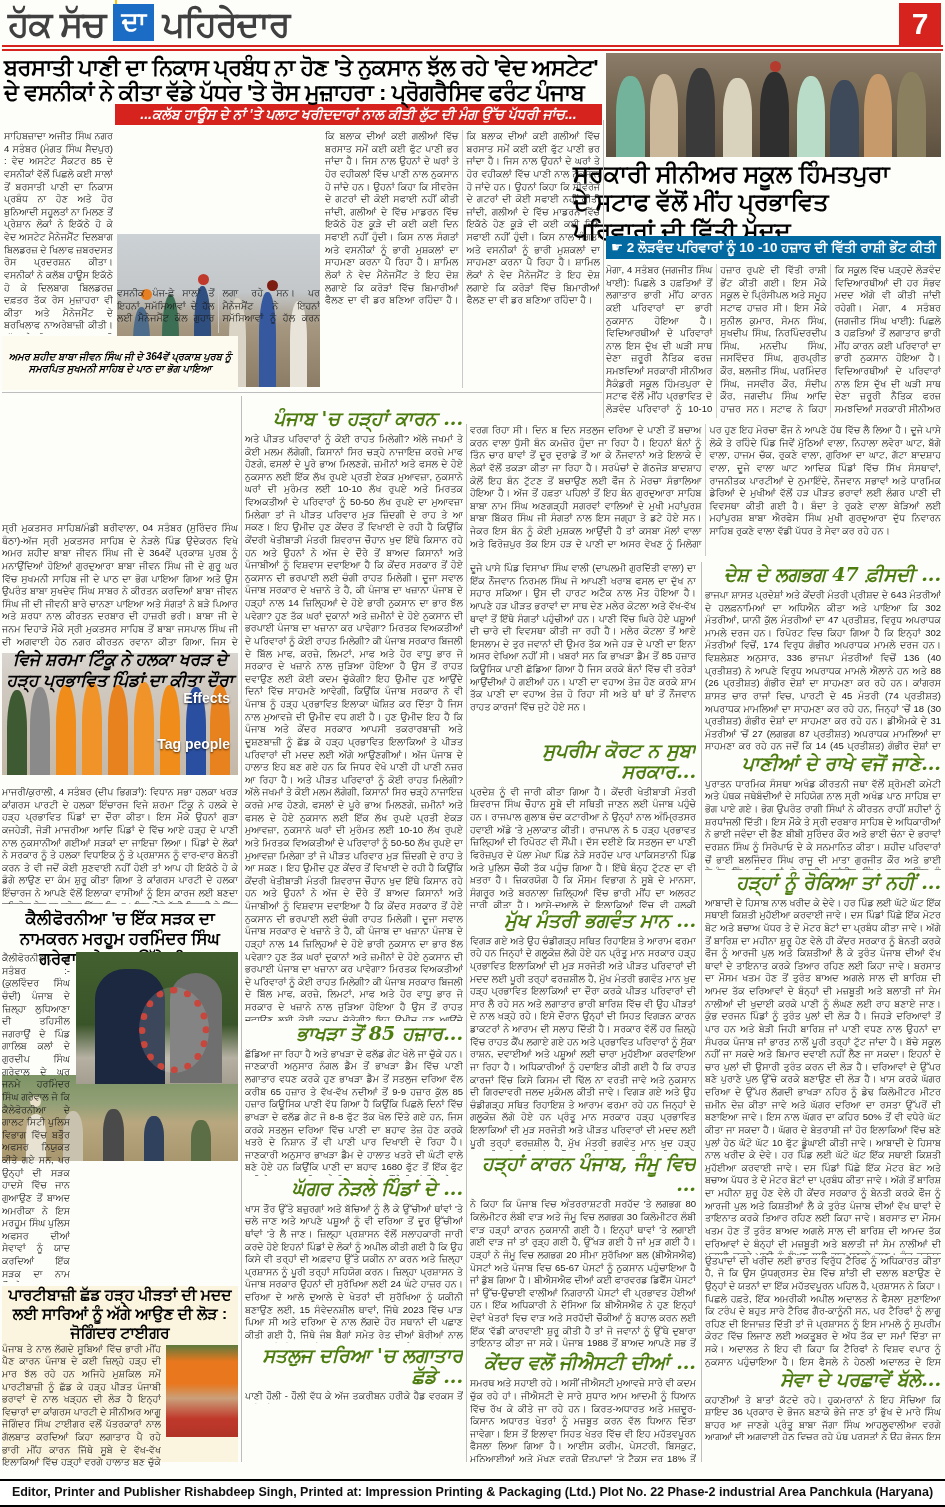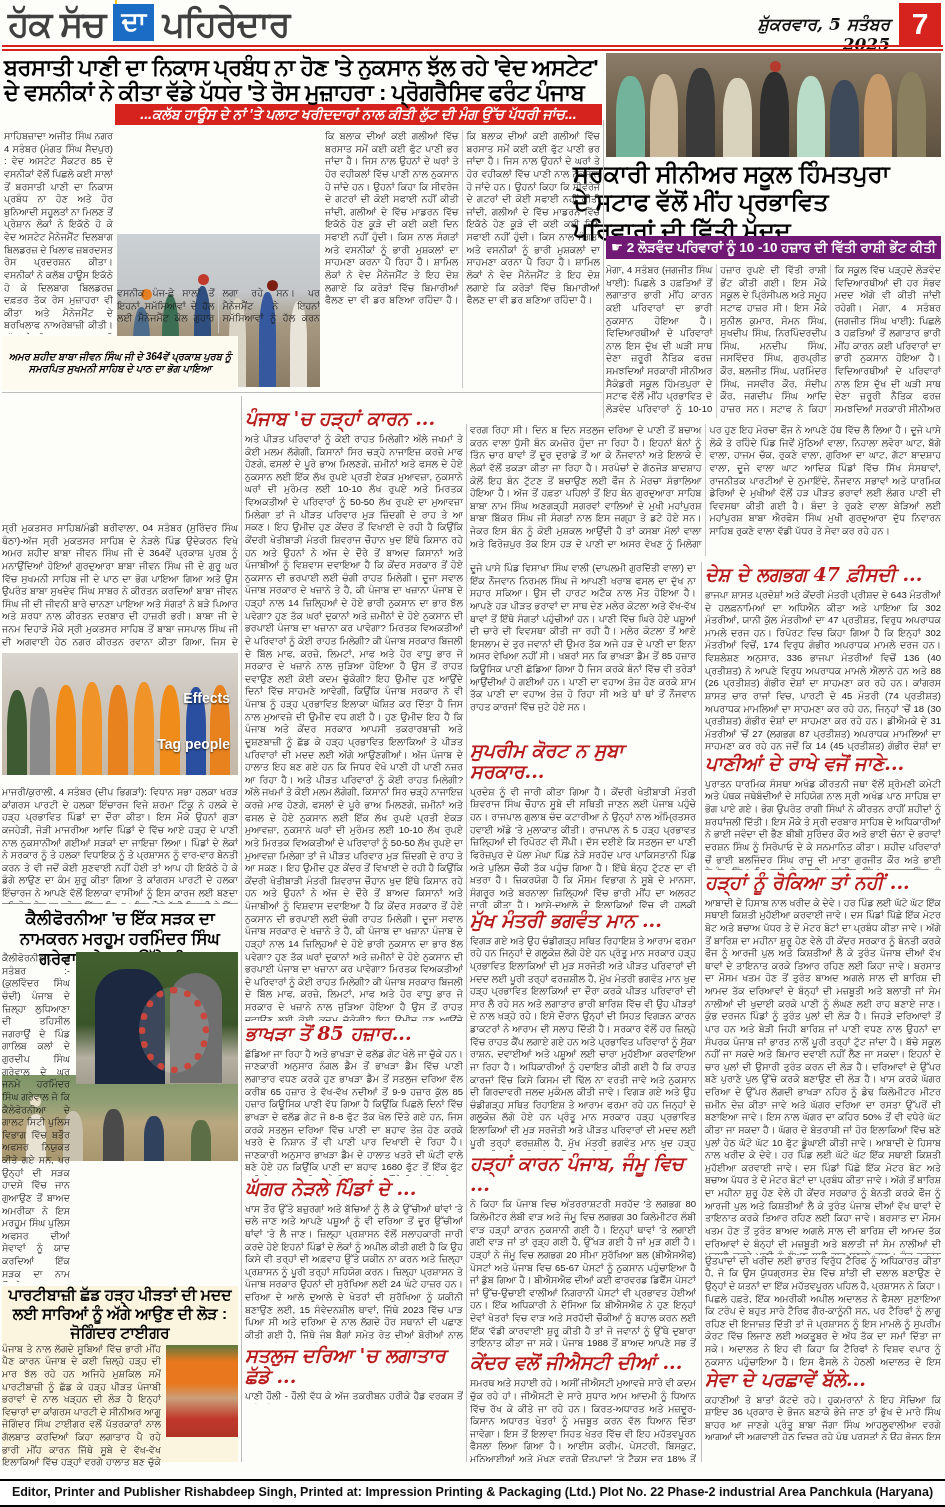--- a/index.html
+++ b/index.html
@@ -3,39 +3,39 @@
 <meta charset="utf-8">
 <style>
   html,body{margin:0;padding:0;background:#e8e8e8;}
   #canvas{position:relative;width:945px;height:1507px;background:#fdfdfa;overflow:hidden;
           font-family:"Liberation Sans","DejaVu Sans",sans-serif;color:#111;}
   .abs{position:absolute;}
   .bt{font-size:9.5px;line-height:1.33;text-align:justify;color:#1c1c1c;overflow:hidden;word-break:break-word;}
   .cols2{column-count:2;column-gap:8px;column-rule:1px solid #c9c9c9;}
   .cols3{column-count:3;column-gap:8px;column-rule:1px solid #c9c9c9;}
   .ih{font-family:"DejaVu Serif","Liberation Serif",serif;font-weight:bold;font-style:italic;
-      text-align:left;font-size:19px;line-height:1.1;margin:2px 0 4px 0;color:#b91c1c;}
+      text-align:right;font-size:19px;line-height:1.1;margin:2px 0 4px 0;color:#4d7c0f;}
   .lh{font-weight:bold;font-size:16.5px;text-align:center;line-height:1.22;color:#000;}
   .rule-red{background:#d7231d;height:2px;}
   .vr{position:absolute;width:1px;background:#bdbdbd;}
   .hr{position:absolute;height:1px;background:#bdbdbd;}
   .photo{position:relative;overflow:hidden;}
   .fig{position:absolute;bottom:0;width:8.5%;border-radius:45% 45% 0 0;}
   .dot{position:absolute;width:11px;height:11px;border-radius:50%;}
   .ov{position:absolute;right:8px;color:#fff;font-weight:bold;font-size:14px;text-shadow:0 1px 2px rgba(0,0,0,.7);}
   
   .mh-red{color:#404040;font-weight:bold;font-size:35px;letter-spacing:-1px;}
   .mh-box{display:inline-block;background:#1a6cc4;color:#fff;font-weight:bold;font-size:26px;
           padding:2px 8px 4px 8px;position:relative;margin:0 4px;vertical-align:6px;}
   .flagpole{position:absolute;top:-16px;left:2px;width:2px;height:16px;background:#f7c60a;}
   .datebox{font-family:"DejaVu Serif","Liberation Serif",serif;font-weight:bold;font-style:italic;font-size:17px;}
   .pagebox{background:#d7231d;color:#fff;font-weight:bold;font-size:30px;text-align:center;line-height:42px;}
   .redstrip{background:#d7231d;color:#fff;font-weight:bold;font-style:italic;font-size:14px;
             text-align:center;line-height:21px;}
-  .bluestrip{background:#701a75;color:#fff;font-weight:bold;font-size:13.5px;text-align:center;line-height:23px;}
+  .bluestrip{background:#0369a1;color:#fff;font-weight:bold;font-size:13.5px;text-align:center;line-height:23px;}
   .banner{background:#1d3e96;color:#fff;font-weight:bold;font-size:20px;text-align:center;
           padding:7px 6px;margin:0 auto;width:72%;}
   .cream{background:#fbf5e0;}
   
   .ph-topright{background:linear-gradient(180deg,#8a7c69 0%,#73654f 45%,#6a5c49 75%,#5c5040 100%);}
   .ph-protest{background:linear-gradient(180deg,#ccd1d5 0%,#c3c7c9 38%,#a59780 60%,#8b7c66 100%);}
   .ph-saffron{background:linear-gradient(180deg,#d9d5cf 0%,#cfc8bf 30%,#c4b8a8 100%);}
   .ph-flood{background:linear-gradient(180deg,#7d9465 0%,#93a077 34%,#b8a77f 55%,#a8966e 100%);}
   .ph-cal{background:linear-gradient(180deg,#42602f 0%,#3a5429 55%,#b5b0a2 80%,#a39e8f 100%);}
   .ph-tiger{background:linear-gradient(180deg,#5d7a3f 0%,#e8771d 18%,#e8771d 42%,#caa07a 58%,#c0392b 80%,#b03427 100%);}
@@ -53,21 +53,20 @@
 
   <div class="abs" style="left:8px;top:4px;">
     <span class="mh-red">ਹੱਕ ਸੱਚ</span>
     <span class="mh-box">
       <span class="flagpole"></span>
       
       <span>ਦਾ</span>
     </span>
     <span class="mh-red">ਪਹਿਰੇਦਾਰ</span>
   </div>
-  <div class="abs datebox" style="left:715px;top:14px;width:175px;text-align:right;">ਸ਼ੁੱਕਰਵਾਰ, 5 ਸਤੰਬਰ 2025</div>
   <div class="abs pagebox" style="left:899px;top:3px;width:42px;height:42px;">7</div>
 
   <div class="abs rule-red" style="left:2px;top:45px;width:941px;"></div>
   <div class="abs rule-red" style="left:2px;top:49px;width:941px;"></div>
 
   <div class="abs redstrip" style="left:115px;top:104px;width:487px;height:21px;">...ਕਲੱਬ ਹਾਊਸ ਦੇ ਨਾਂ 'ਤੇ ਪਲਾਟ ਖਰੀਦਦਾਰਾਂ ਨਾਲ ਕੀਤੀ ਲੁੱਟ ਦੀ ਮੰਗ ਉੱਚ ਪੱਧਰੀ ਜਾਂਚ...</div>
   <div class="abs" style="left:4px;top:55px;width:598px;font-weight:bold;font-size:22.5px;line-height:1.12;letter-spacing:-0.5px;color:#000;">ਬਰਸਾਤੀ ਪਾਣੀ ਦਾ ਨਿਕਾਸ ਪ੍ਰਬੰਧ ਨਾ ਹੋਣ 'ਤੇ ਨੁਕਸਾਨ ਝੱਲ ਰਹੇ 'ਵੇਦ ਅਸਟੇਟ' ਦੇ ਵਸਨੀਕਾਂ ਨੇ ਕੀਤਾ ਵੱਡੇ ਪੱਧਰ 'ਤੇ ਰੋਸ ਮੁਜ਼ਾਹਰਾ : ਪ੍ਰੋਗਰੈਸਿਵ ਫਰੰਟ ਪੰਜਾਬ</div>
 
   <div class="abs photo ph-topright" style="left:606px;top:53px;width:335px;height:104px;">
     <i class="fig" style="left:3%;height:78%;background:#74b39b;"></i>
@@ -121,20 +120,21 @@
     <i class="fig" style="left:45%;height:74%;background:#e8821e;"></i>
     <i class="fig" style="left:56%;height:76%;background:#f09429;"></i>
     <i class="fig" style="left:67%;height:74%;background:#ef8c1a;"></i>
     <i class="fig" style="left:78%;height:72%;background:#2a4fa0;"></i>
     <i class="fig" style="left:88%;height:74%;background:#e8821e;"></i>
     <span class="ov" style="top:30%;">Effects</span>
     <span class="ov" style="top:68%;">Tag people</span>
   </div>
   <div class="abs bt" style="left:2px;top:522px;width:236px;height:124px;">ਸ੍ਰੀ ਮੁਕਤਸਰ ਸਾਹਿਬ/ਮੰਡੀ ਬਰੀਵਾਲਾ, 04 ਸਤੰਬਰ (ਸੁਰਿੰਦਰ ਸਿੰਘ ਥੰਠਾ)-ਅੱਜ ਸ੍ਰੀ ਮੁਕਤਸਰ ਸਾਹਿਬ ਦੇ ਨੇੜਲੇ ਪਿੰਡ ਉਦੇਕਰਨ ਵਿਖੇ ਅਮਰ ਸ਼ਹੀਦ ਬਾਬਾ ਜੀਵਨ ਸਿੰਘ ਜੀ ਦੇ 364ਵੇਂ ਪ੍ਰਕਾਸ਼ ਪੁਰਬ ਨੂੰ ਮਨਾਉਂਦਿਆਂ ਹੋਇਆਂ ਗੁਰਦੁਆਰਾ ਬਾਬਾ ਜੀਵਨ ਸਿੰਘ ਜੀ ਦੇ ਗੁਰੂ ਘਰ ਵਿੱਚ ਸੁਖਮਨੀ ਸਾਹਿਬ ਜੀ ਦੇ ਪਾਠ ਦਾ ਭੋਗ ਪਾਇਆ ਗਿਆ ਅਤੇ ਉਸ ਉਪਰੰਤ ਬਾਬਾ ਸੁਖਦੇਵ ਸਿੰਘ ਸਾਬਰ ਨੇ ਕੀਰਤਨ ਕਰਦਿਆਂ ਬਾਬਾ ਜੀਵਨ ਸਿੰਘ ਜੀ ਦੀ ਜੀਵਨੀ ਬਾਰੇ ਚਾਨਣਾ ਪਾਇਆ ਅਤੇ ਸੰਗਤਾਂ ਨੇ ਬੜੇ ਪਿਆਰ ਅਤੇ ਸ਼ਰਧਾ ਨਾਲ ਕੀਰਤਨ ਦਰਬਾਰ ਦੀ ਹਾਜ਼ਰੀ ਭਰੀ। ਬਾਬਾ ਜੀ ਦੇ ਜਨਮ ਦਿਹਾੜੇ ਮੌਕੇ ਸ੍ਰੀ ਮੁਕਤਸਰ ਸਾਹਿਬ ਤੋਂ ਬਾਬਾ ਜਸਪਾਲ ਸਿੰਘ ਜੀ ਦੀ ਅਗਵਾਈ ਹੇਠ ਨਗਰ ਕੀਰਤਨ ਰਵਾਨਾ ਕੀਤਾ ਗਿਆ, ਜਿਸ ਦੇ ਵੱਡਿਆਂ ਪਿੰਡ ਉਦੇਕਰਨ ਦੀ ਸਾਰੀ ਸੰਗਤ ਨੇ ਕੋਟਕਪੂਰਾ ਰੋਡ ਤੋਂ ਚਾਹ, ਪਕੌੜਿਆਂ ਦਾ ਲੰਗਰ ਲਗਾਇਆ ਗਿਆ ਅਤੇ ਪੰਜਾਂ ਪਿਆਰਿਆਂ ਨੂੰ ਸਿਰੋਪਾਓ ਦੇ ਕੇ ਸਨਮਾਨਿਤ ਕੀਤਾ ਗਿਆ। ਇਸ ਮੌਕੇ ਸੇਵਾਦਾਰਾਂ ਨੇ ਬੜੇ ਹੀ ਸ਼ਰਧਾ ਭਾਵਨਾ ਨਾਲ ਸੰਗਤਾਂ ਨੂੰ ਲੰਗਰ ਛਕਾਇਆ। ਇਸ ਵਕਤ ਗੁਰੂ ਘਰ ਦੇ ਸਾਰੇ ਕਮੇਟੀ ਮੈਂਬਰ ਅਤੇ ਸੇਵਾਦਾਰ ਹਾਜ਼ਰ ਸਨ।</div>
 
+  <div class="abs lh" style="left:2px;top:650px;width:236px;font-size:17px;font-style:italic;">ਵਿਜੇ ਸ਼ਰਮਾ ਟਿੰਕੂ ਨੇ ਹਲਕਾ ਖਰੜ ਦੇ ਹੜ੍ਹ ਪ੍ਰਭਾਵਿਤ ਪਿੰਡਾਂ ਦਾ ਕੀਤਾ ਦੌਰਾ</div>
   <div class="abs photo ph-flood" style="left:2px;top:696px;width:236px;height:86px;">
     <i class="fig" style="left:10%;height:55%;background:#e8e2d2;"></i>
     <i class="fig" style="left:26%;height:58%;background:#c9c2ae;"></i>
     <i class="fig" style="left:43%;height:60%;background:#4a4a4a;"></i>
     <i class="fig" style="left:60%;height:52%;background:#30415e;"></i>
     <i class="fig" style="left:80%;height:48%;background:#5c6e45;"></i>
     <i class="dot" style="left:12%;top:24%;background:#e8e0c8;"></i>
   </div>
   <div class="abs bt" style="left:2px;top:786px;width:236px;height:118px;">ਮਾਜਰੀ/ਕੁਰਾਲੀ, 4 ਸਤੰਬਰ (ਦੀਪ ਭਿਗੜਾਂ): ਵਿਧਾਨ ਸਭਾ ਹਲਕਾ ਖਰੜ ਕਾਂਗਰਸ ਪਾਰਟੀ ਦੇ ਹਲਕਾ ਇੰਚਾਰਜ ਵਿਜੇ ਸ਼ਰਮਾ ਟਿੰਕੂ ਨੇ ਹਲਕੇ ਦੇ ਹੜ੍ਹ ਪ੍ਰਭਾਵਿਤ ਪਿੰਡਾਂ ਦਾ ਦੌਰਾ ਕੀਤਾ। ਇਸ ਮੌਕੇ ਉਹਨਾਂ ਗੁੜਾ ਕਜਹੇੜੀ, ਜੋੜੀ ਮਾਜਰੀਆ ਆਦਿ ਪਿੰਡਾਂ ਦੇ ਵਿੱਚ ਆਏ ਹੜ੍ਹ ਦੇ ਪਾਣੀ ਨਾਲ ਨੁਕਸਾਨੀਆਂ ਗਈਆਂ ਸੜਕਾਂ ਦਾ ਜਾਇਜ਼ਾ ਲਿਆ। ਪਿੰਡਾਂ ਦੇ ਲੋਕਾਂ ਨੇ ਸਰਕਾਰ ਨੂੰ ਤੇ ਹਲਕਾ ਵਿਧਾਇਕ ਨੂੰ ਤੇ ਪ੍ਰਸ਼ਾਸਨ ਨੂੰ ਵਾਰ-ਵਾਰ ਬੇਨਤੀ ਕਰਨ ਤੇ ਵੀ ਜਦੋਂ ਕੋਈ ਸੁਣਵਾਈ ਨਹੀਂ ਹੋਈ ਤਾਂ ਆਪ ਹੀ ਇਕੱਠੇ ਹੋ ਕੇ ਡੰਗੇ ਲਾਉਣ ਦਾ ਕੰਮ ਸ਼ੁਰੂ ਕੀਤਾ ਗਿਆ ਤੇ ਕਾਂਗਰਸ ਪਾਰਟੀ ਦੇ ਹਲਕਾ ਇੰਚਾਰਜ ਨੇ ਆਪਣੇ ਵੱਲੋਂ ਇਲਾਕਾ ਵਾਸੀਆਂ ਨੂੰ ਇਸ ਕਾਰਜ ਲਈ ਬਣਦਾ ਸਹਿਯੋਗ ਦੇਣ ਦਾ ਭਰੋਸਾ ਦਿੱਤਾ ਗਿਆ। ਇਸ ਮੌਕੇ ਵੱਡੀ ਗਿਣਤੀ ਦੇ ਵਿੱਚ ਪਹੁੰਚੇ ਇਲਾਕੇ ਦੇ ਲੋਕਾਂ ਵੱਲੋਂ ਸ਼ੁਰੂ ਕੀਤੇ ਇਸ ਲੋਕ ਹਿੱਤ ਦੇ ਕਾਰਜ ਲਈ ਸਲਾਹਾਂ ਕੀਤੀਆਂ। ਇਸ ਮੌਕੇ ਸੋਮਨਾਥ ਸਾਬਕਾ ਸਰਪੰਚ ਕਜੌਲੀ, ਸਰਪੰਚ ਹੁਸਨ ਚੰਦ ਜੈਤੀ ਮਾਜਰੀ, ਸਰਪੰਚ ਨਿਊਰਾਜ ਕਜੌਲੀ, ਸਰਪੰਚ ਦੀਪ ਭਿਗੜੀ, ਹੋਰਨਾਂ ਤੋਂ ਇਲਾਵਾ ਮਦਨ ਸਿੰਘ ਮਾਣਕਪੁਰ ਬਲਾਕ ਕਾਂਗਰਸ ਪ੍ਰਧਾਨ ਮਾਜਰੀ, ਹਰਨੇਕ ਸਿੰਘ ਚੇਅਰਮੈਨ ਜ਼ਿਲ੍ਹਾ ਮੋਹਾਲੀ, ਗੁਰਦੀਪ ਸਿੰਘ ਖੁੱਡਾ ਜੱਟਾਂ, ਗੁਰਦੇਵ ਸਿੰਘ ਪੱਲਣਪੁਰ ਤੋਂ ਇਲਾਵਾ ਇਲਾਕਾ ਵਾਸੀ ਹਾਜ਼ਰ ਸਨ।</div>
 

